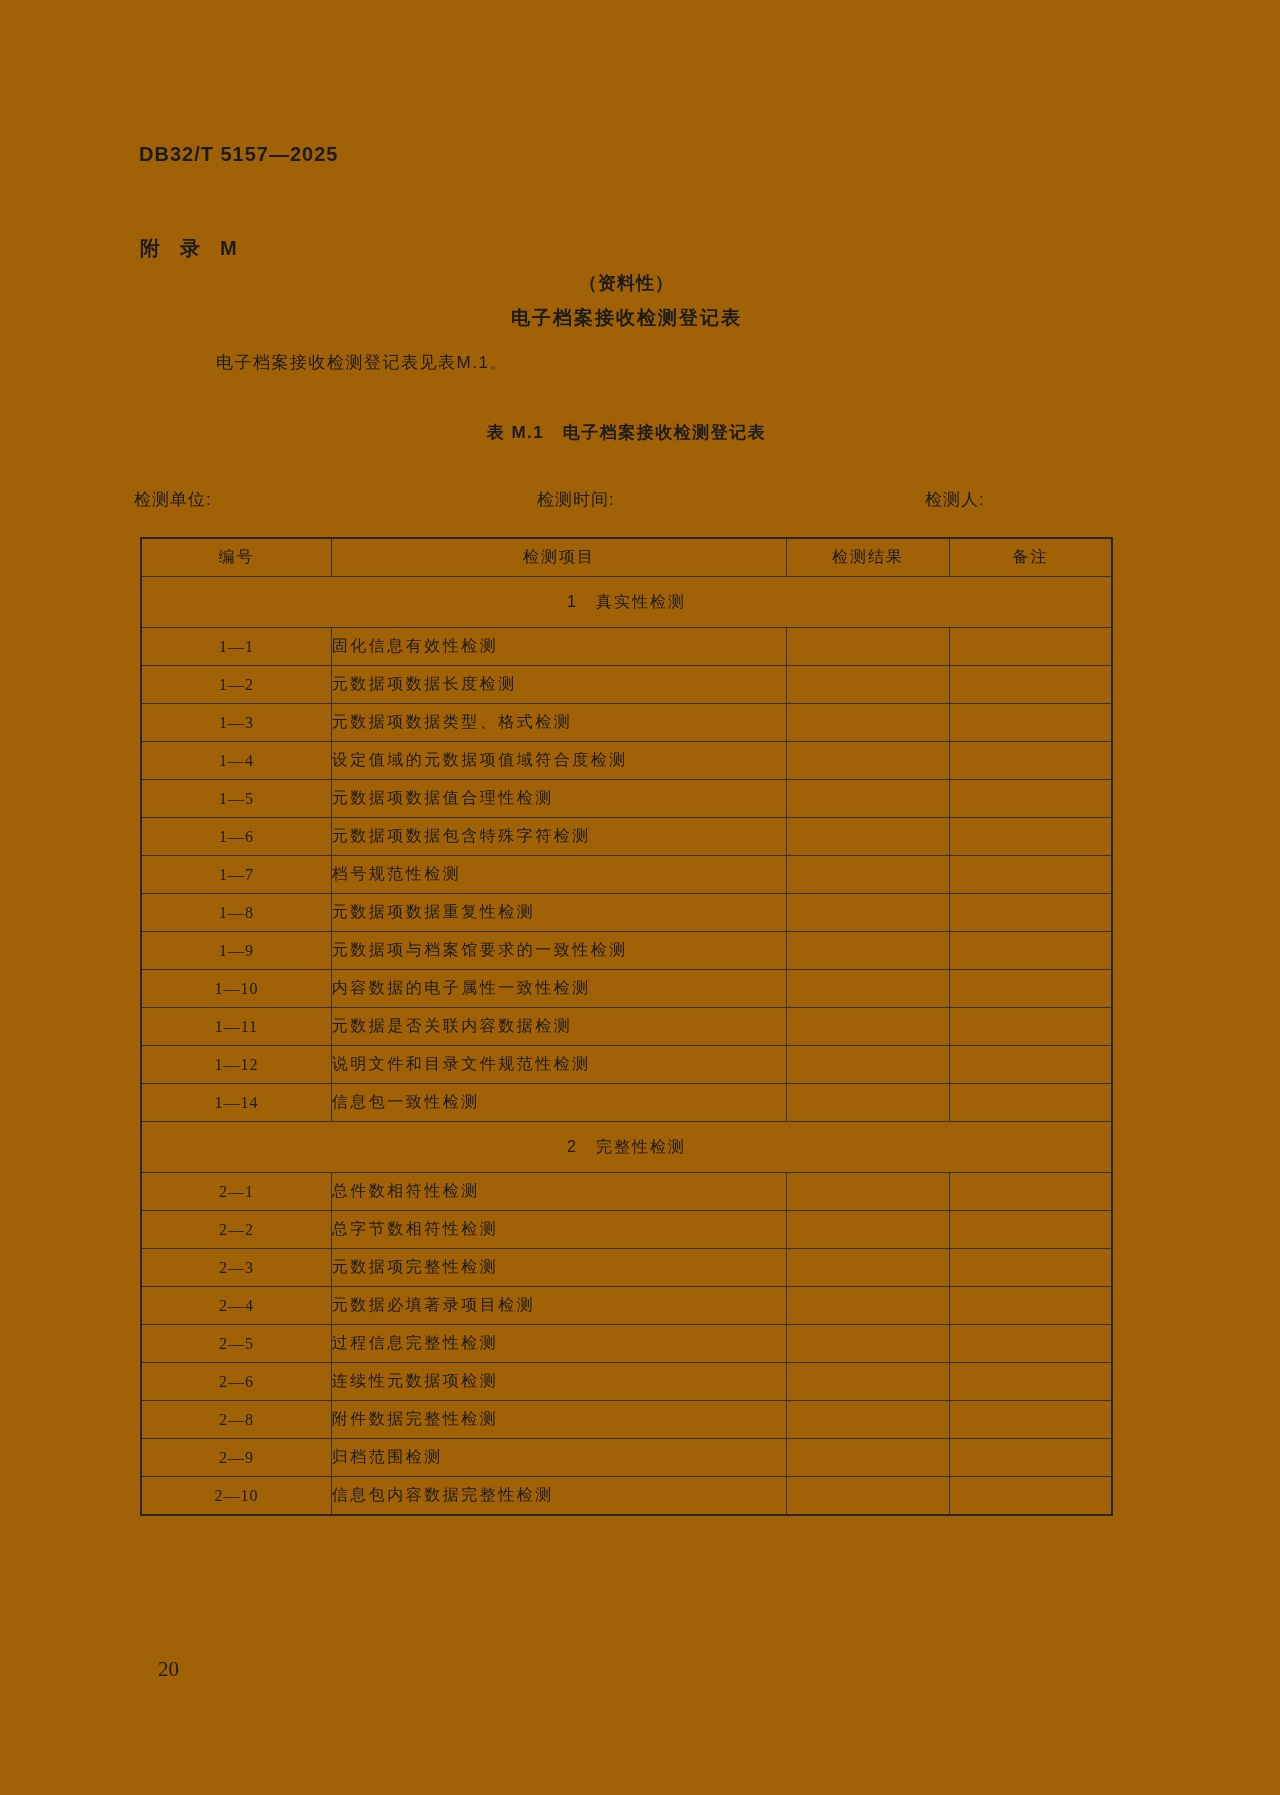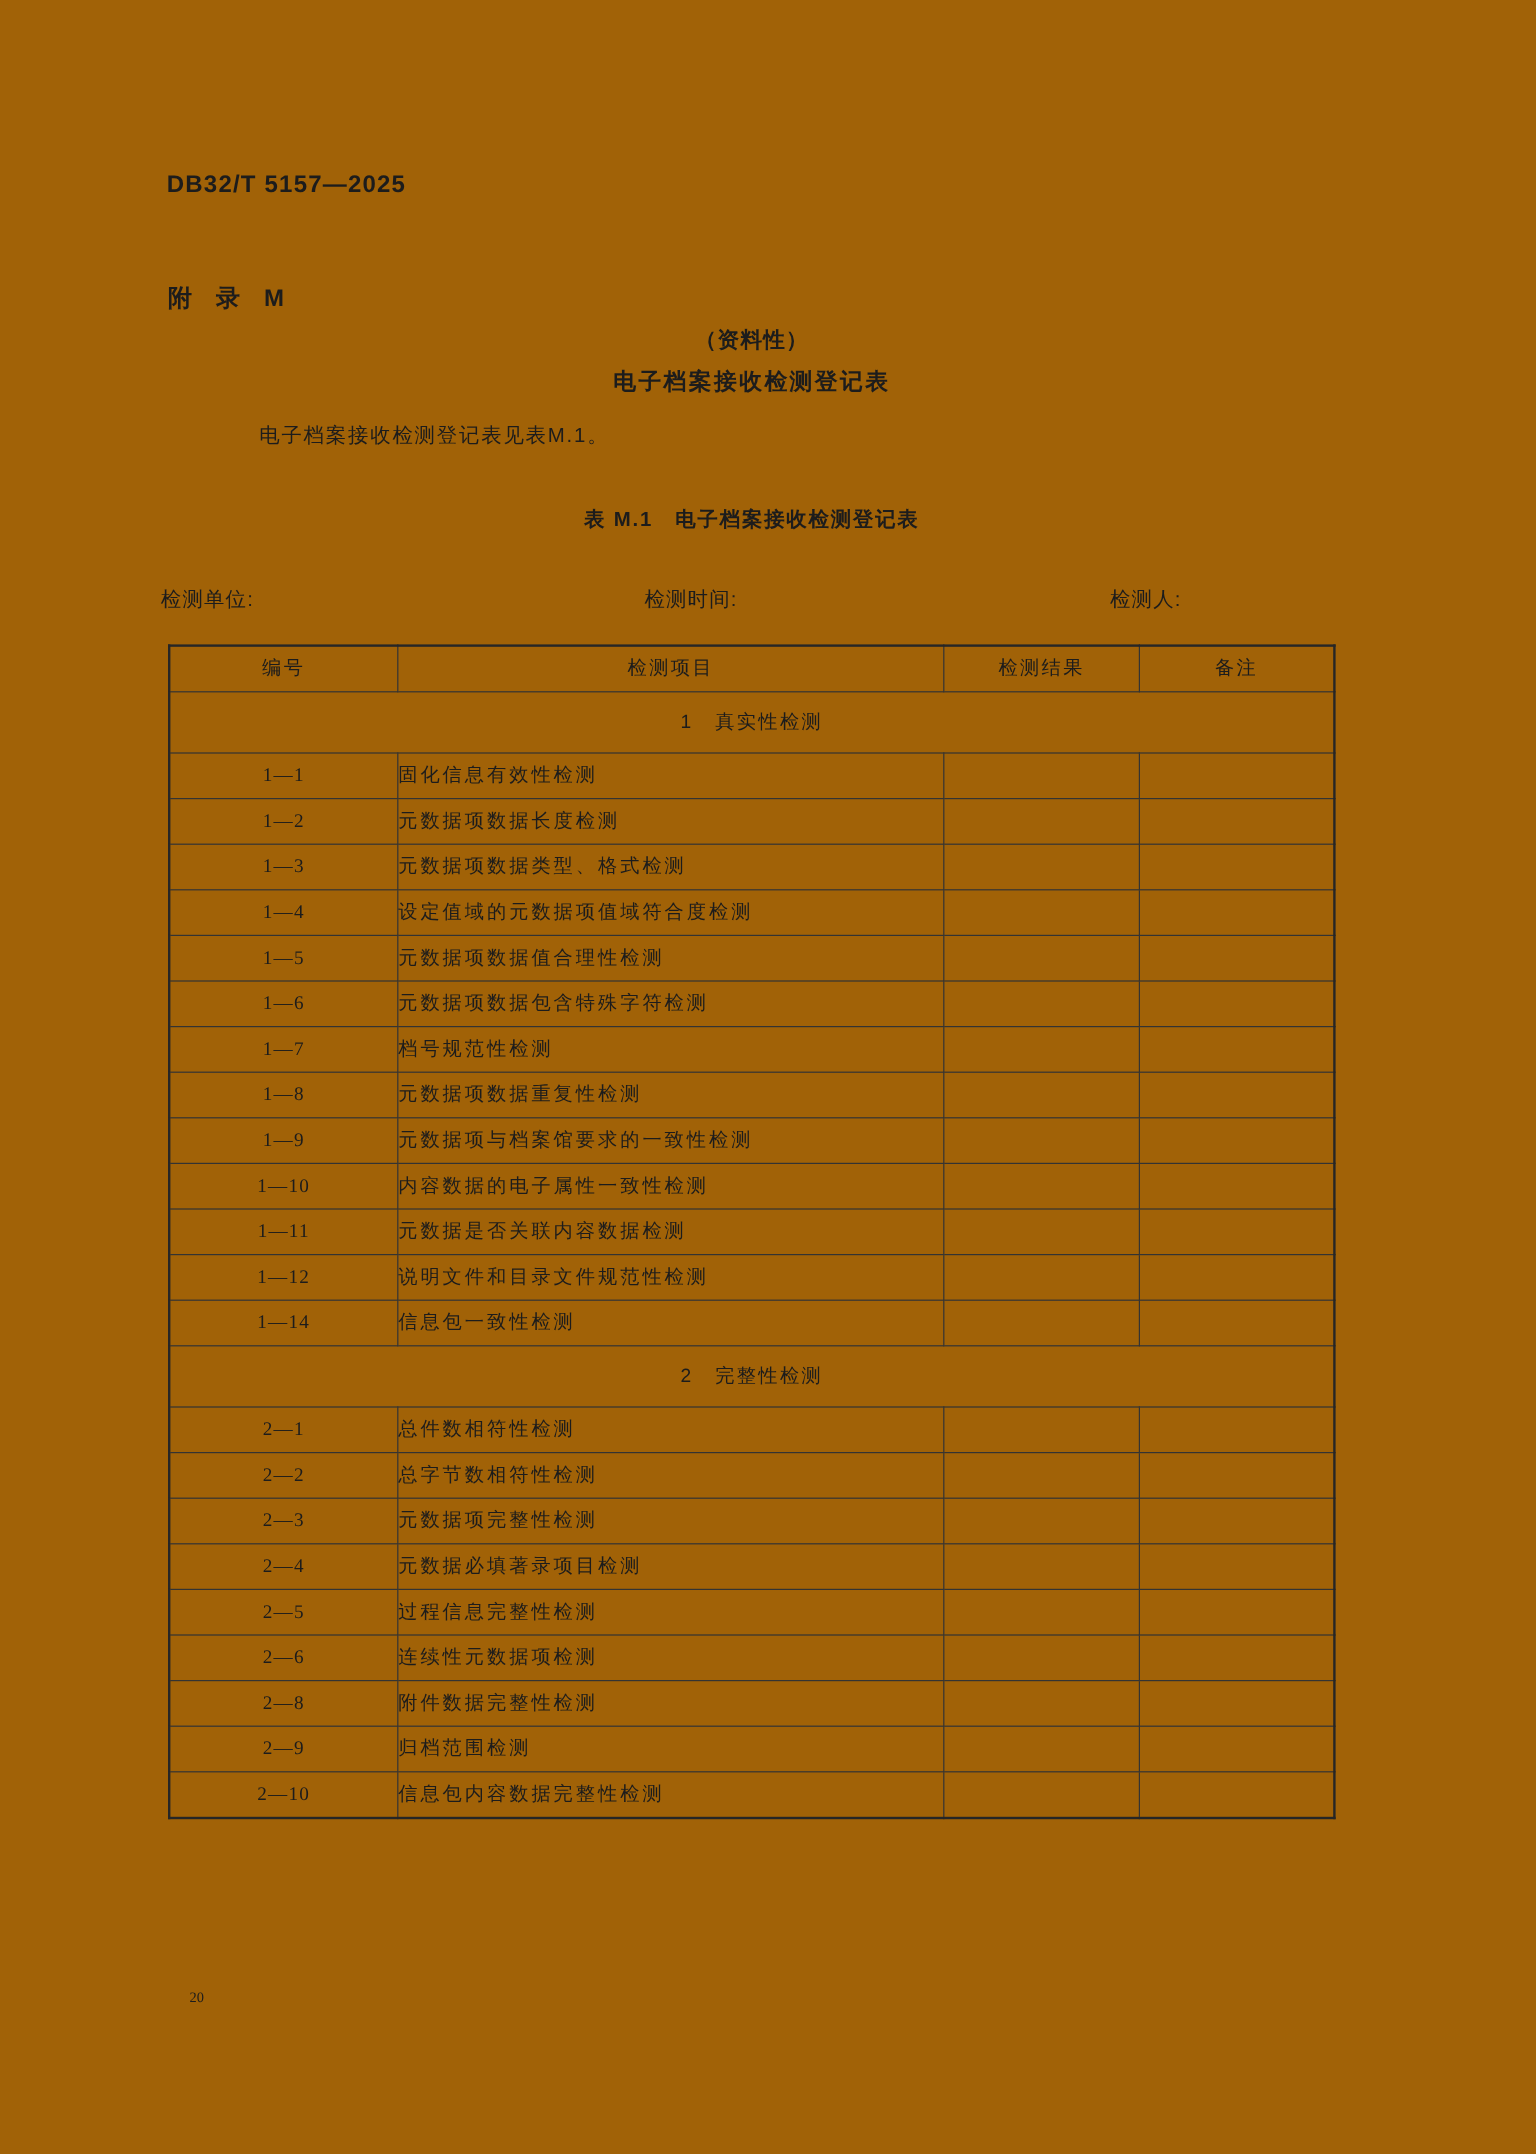--- a/index.html
+++ b/index.html
@@ -128,21 +128,21 @@
   td.item-cell {
     text-align: left;
     padding-left: 21px;
     letter-spacing: 2.5px;
   }
   .page-number {
     position: absolute;
     left: 158px;
     top: 1657px;
     font-family: "Liberation Serif", serif;
-    font-size: 12px;
+    font-size: 21px;
   }
 </style>
 </head>
 <body>
 
 <div class="page">
 
   <div class="doc-code">DB32/T 5157—2025</div>
 
   <div class="content-col">

